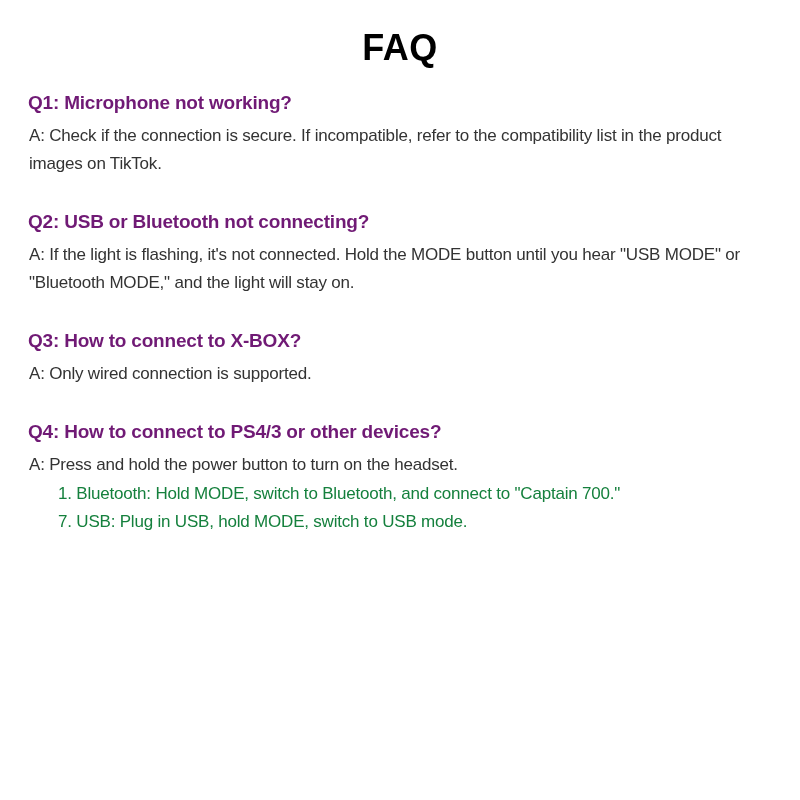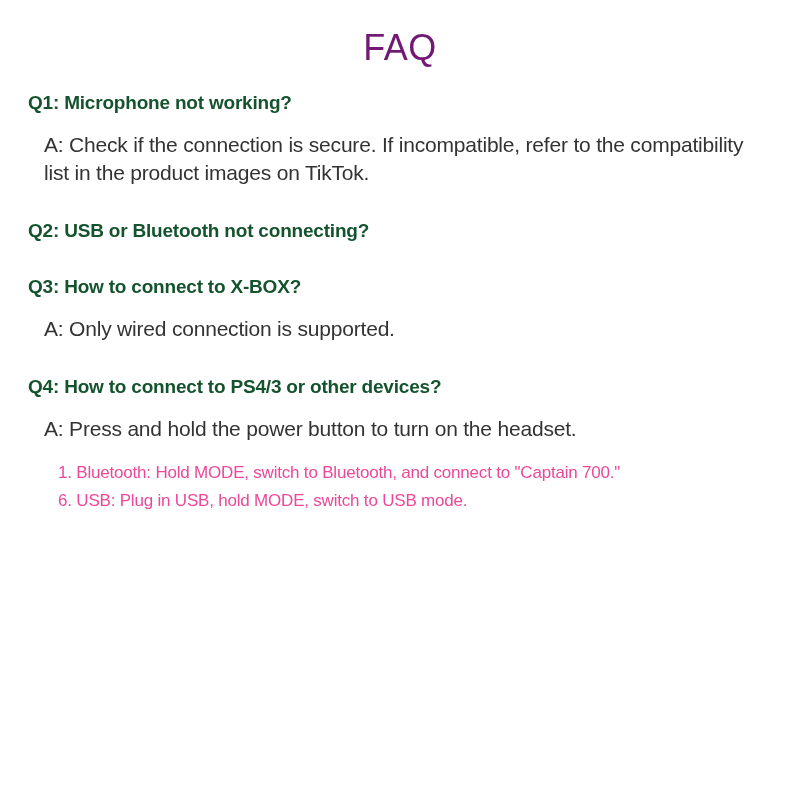--- a/index.html
+++ b/index.html
@@ -14,84 +14,85 @@
     height: 800px;
     margin: 0 auto;
     background: #ffffff;
     padding: 20px 28px 0 28px;
     overflow: hidden;
   }
   .page-title {
     text-align: center;
     font-size: 36px;
     line-height: 44px;
-    font-weight: 400;
-    color: #701a75;
+    font-weight: 700;
+    color: #000000;
     margin: 6px 0 20px 0;
     letter-spacing: 0.5px;
   }
   .faq-item {
     margin-bottom: 31px;
   }
   .faq-question {
     font-size: 19px;
     line-height: 25px;
     font-weight: 700;
-    color: #14532d;
+    color: #701a75;
     margin: 4px 0 7px 0;
     letter-spacing: -0.2px;
   }
   .faq-answer {
-    font-size: 21px;
+    font-size: 17px;
     line-height: 28px;
     font-weight: 400;
     color: #333333;
-    margin: 16px;
+    margin: 1px;
     letter-spacing: -0.2px;
   }
   .faq-steps {
     margin: 0;
   }
   .faq-step {
     font-size: 17px;
     line-height: 28px;
     font-weight: 400;
-    color: #ec4899;
+    color: #15803d;
     margin: 0;
     padding-left: 30px;
     letter-spacing: -0.2px;
   }
 </style>
 </head>
 <body>
 
 <div class="page">
 
   <h1 class="page-title">FAQ</h1>
 
   <section class="faq-item">
     <h2 class="faq-question">Q1: Microphone not working?</h2>
     <p class="faq-answer">A: Check if the connection is secure. If incompatible, refer to the compatibility list in the product images on TikTok.</p>
   </section>
 
   <section class="faq-item">
     <h2 class="faq-question">Q2: USB or Bluetooth not connecting?</h2>
+    <p class="faq-answer">A: If the light is flashing, it's not connected. Hold the MODE button until you hear "USB MODE" or "Bluetooth MODE," and the light will stay on.</p>
   </section>
 
   <section class="faq-item">
     <h2 class="faq-question">Q3: How to connect to X-BOX?</h2>
     <p class="faq-answer">A: Only wired connection is supported.</p>
   </section>
 
   <section class="faq-item">
     <h2 class="faq-question">Q4: How to connect to PS4/3 or other devices?</h2>
     <p class="faq-answer">A: Press and hold the power button to turn on the headset.</p>
     <div class="faq-steps">
       <p class="faq-step">1. Bluetooth: Hold MODE, switch to Bluetooth, and connect to "Captain 700."</p>
-      <p class="faq-step">6. USB: Plug in USB, hold MODE, switch to USB mode.</p>
+      <p class="faq-step">7. USB: Plug in USB, hold MODE, switch to USB mode.</p>
     </div>
   </section>
 
 
   <section class="faq-item">
   </section>
 
 </div>
 
 </body></html>

